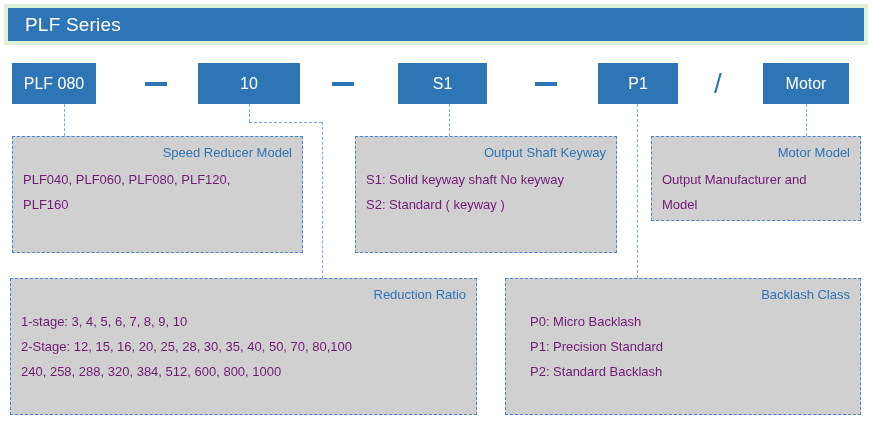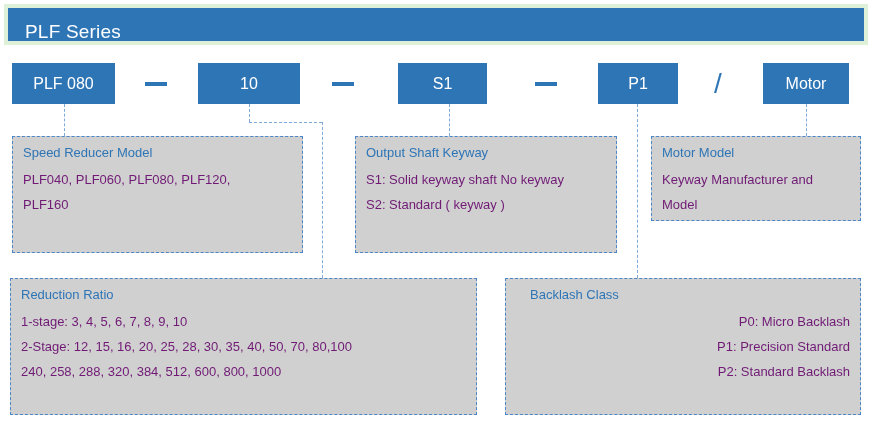--- a/index.html
+++ b/index.html
@@ -26,21 +26,21 @@
     background: #dff0d8;
     box-sizing: border-box;
     padding: 4px;
   }
   .title-bar {
     width: 100%;
     height: 100%;
     background: #2e75b6;
     box-sizing: border-box;
     display: flex;
-    align-items: flex-end;
+    align-items: center;
     padding-left: 17px;
   }
   .title-bar .title-text {
     color: #ffffff;
     font-size: 19px;
     line-height: 1;
     letter-spacing: 0.2px;
   }
 
   
@@ -83,31 +83,31 @@
   .info-box {
     position: absolute;
     background: #d0d0d0;
     border: 1px dashed #4a86c8;
     box-sizing: border-box;
     padding: 7px 10px 8px 10px;
   }
   .info-title {
     color: #2e75b6;
     font-size: 13px;
-    text-align: left;
+    text-align: right;
     margin-bottom: 5px;
     line-height: 18px;
   }
   .info-body {
     color: #701a75;
     font-size: 13px;
     line-height: 25px;
     text-align: left;
   }
-  .info-body.centered { text-align: right; }
+  .info-body.centered { text-align: left; }
   .info-body .line { white-space: pre-wrap; }
 
   
   .conn-v {
     position: absolute;
     width: 0;
     border-left: 1px dashed #7fa9d8;
   }
   .conn-h {
     position: absolute;
@@ -117,21 +117,21 @@
 </style>
 </head>
 <body>
 
 <div class="title-wrap">
   <div class="title-bar">
     <span class="title-text">PLF Series</span>
   </div>
 </div>
 
-<div class="code-box" style="left:12px; top:63px; width:103px;">PLF 080</div>
+<div class="code-box" style="left:12px; top:63px; width:84px;">PLF 080</div>
 
 <div class="sep sep-dash" style="left:145px; top:63px; width:22px;"></div>
 
 <div class="code-box" style="left:198px; top:63px; width:102px;">10</div>
 
 <div class="sep sep-dash" style="left:332px; top:63px; width:22px;"></div>
 
 <div class="code-box" style="left:398px; top:63px; width:89px;">S1</div>
 
 <div class="sep sep-dash" style="left:535px; top:63px; width:22px;"></div>
@@ -166,21 +166,21 @@
   <div class="info-title">Output Shaft Keyway</div>
   <div class="info-body">
     <div class="line">S1: Solid keyway shaft No keyway</div>
     <div class="line">S2: Standard ( keyway )</div>
   </div>
 </div>
 
 <div class="info-box" style="left:651px; top:136px; width:210px; height:85px;">
   <div class="info-title">Motor Model</div>
   <div class="info-body">
-    <div class="line">Keyway Manufacturer and</div>
+    <div class="line">Output Manufacturer and</div>
     <div class="line">Model</div>
   </div>
 </div>
 
 <div class="info-box" style="left:10px; top:278px; width:467px; height:137px;">
   <div class="info-title">Reduction Ratio</div>
   <div class="info-body">
     <div class="line">1-stage: 3, 4, 5, 6, 7, 8, 9, 10</div>
     <div class="line">2-Stage: 12, 15, 16, 20, 25, 28, 30, 35, 40, 50, 70, 80,100</div>
     <div class="line">240, 258, 288, 320, 384, 512, 600, 800, 1000</div>

